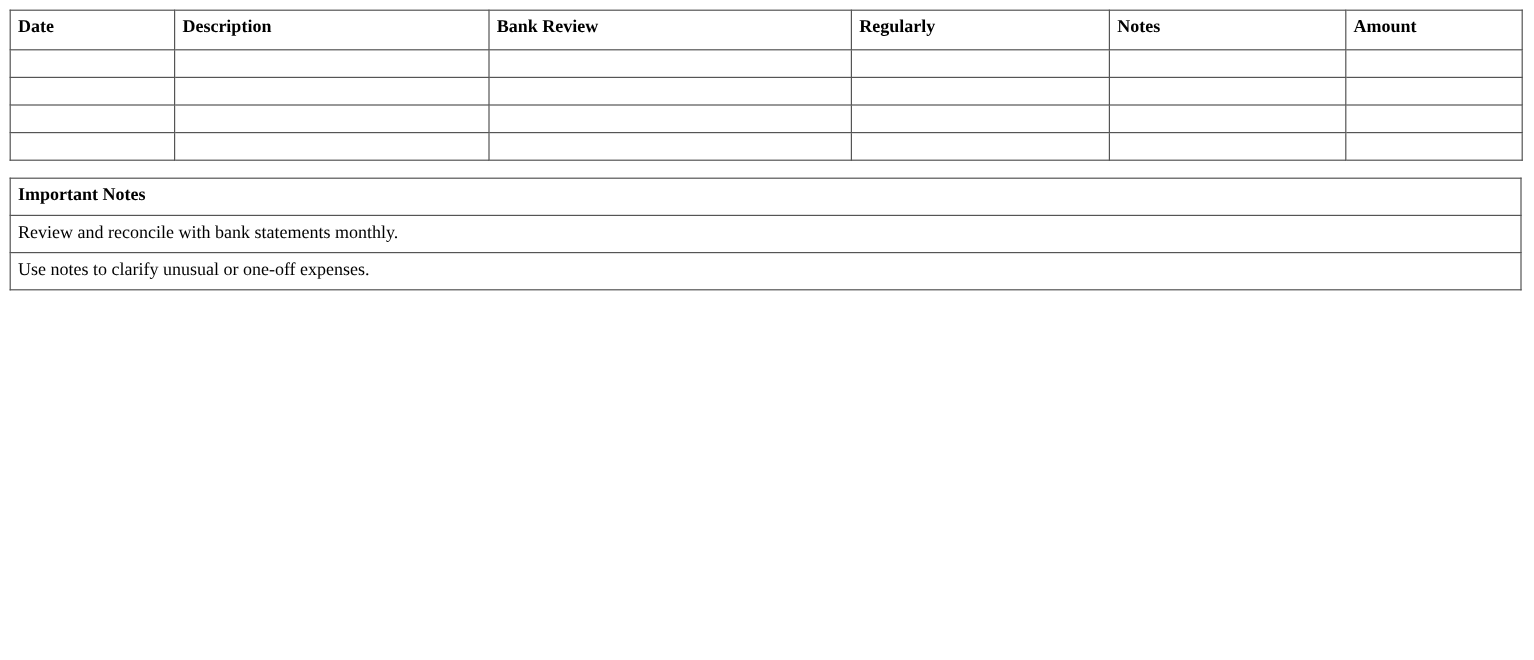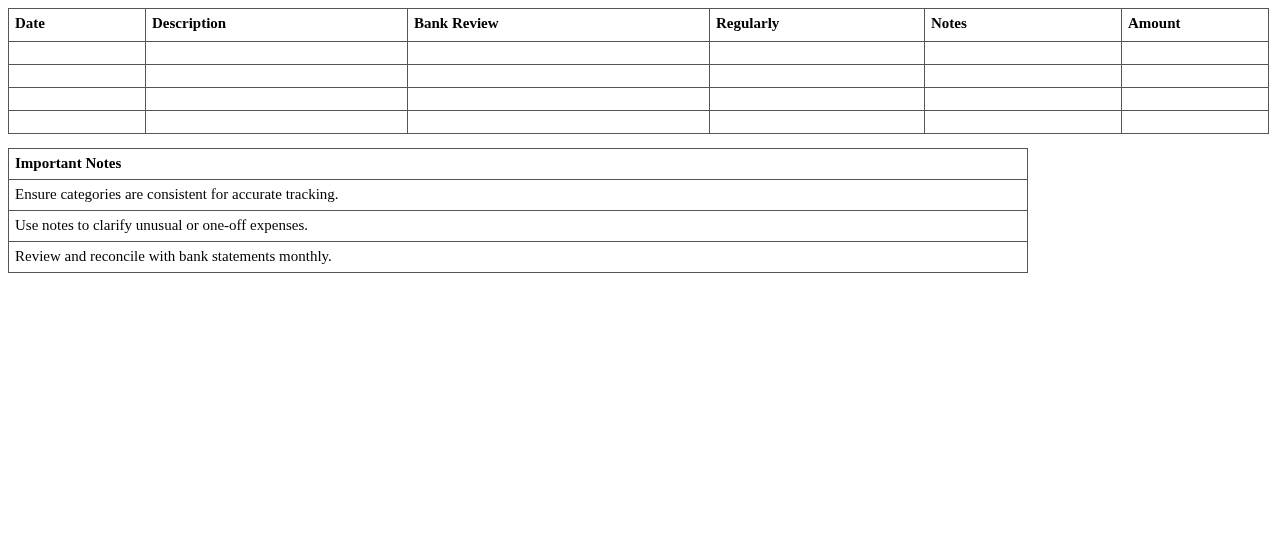--- a/index.html
+++ b/index.html
@@ -14,21 +14,21 @@
     color: #000000;
     overflow: hidden;
   }
   .page {
     padding: 8px 8px 0 8px;
     box-sizing: border-box;
   }
   table {
     border-collapse: collapse;
     table-layout: fixed;
-    width: 1020px;
+    width: 1260px;
     background: #ffffff;
   }
   table.entries {
     margin-bottom: 14px;
   }
   table th, table td {
     border: 1px solid #555555;
     padding: 4px 6px;
     font-size: 15px;
     line-height: 1.35;
@@ -120,24 +120,21 @@
   </table>
 
   <table class="notes">
     <thead>
       <tr>
         <th>Important Notes</th>
       </tr>
     </thead>
     <tbody>
       <tr>
-        <td>Ensure categories are consistent for accurate tracking.</td>
+        <td>Review and reconcile with bank statements monthly.</td>
       </tr>
       <tr>
         <td>Use notes to clarify unusual or one-off expenses.</td>
-      </tr>
-      <tr>
-        <td>Review and reconcile with bank statements monthly.</td>
       </tr>
     </tbody>
   </table>
 
 </div>
 
 </body></html>

